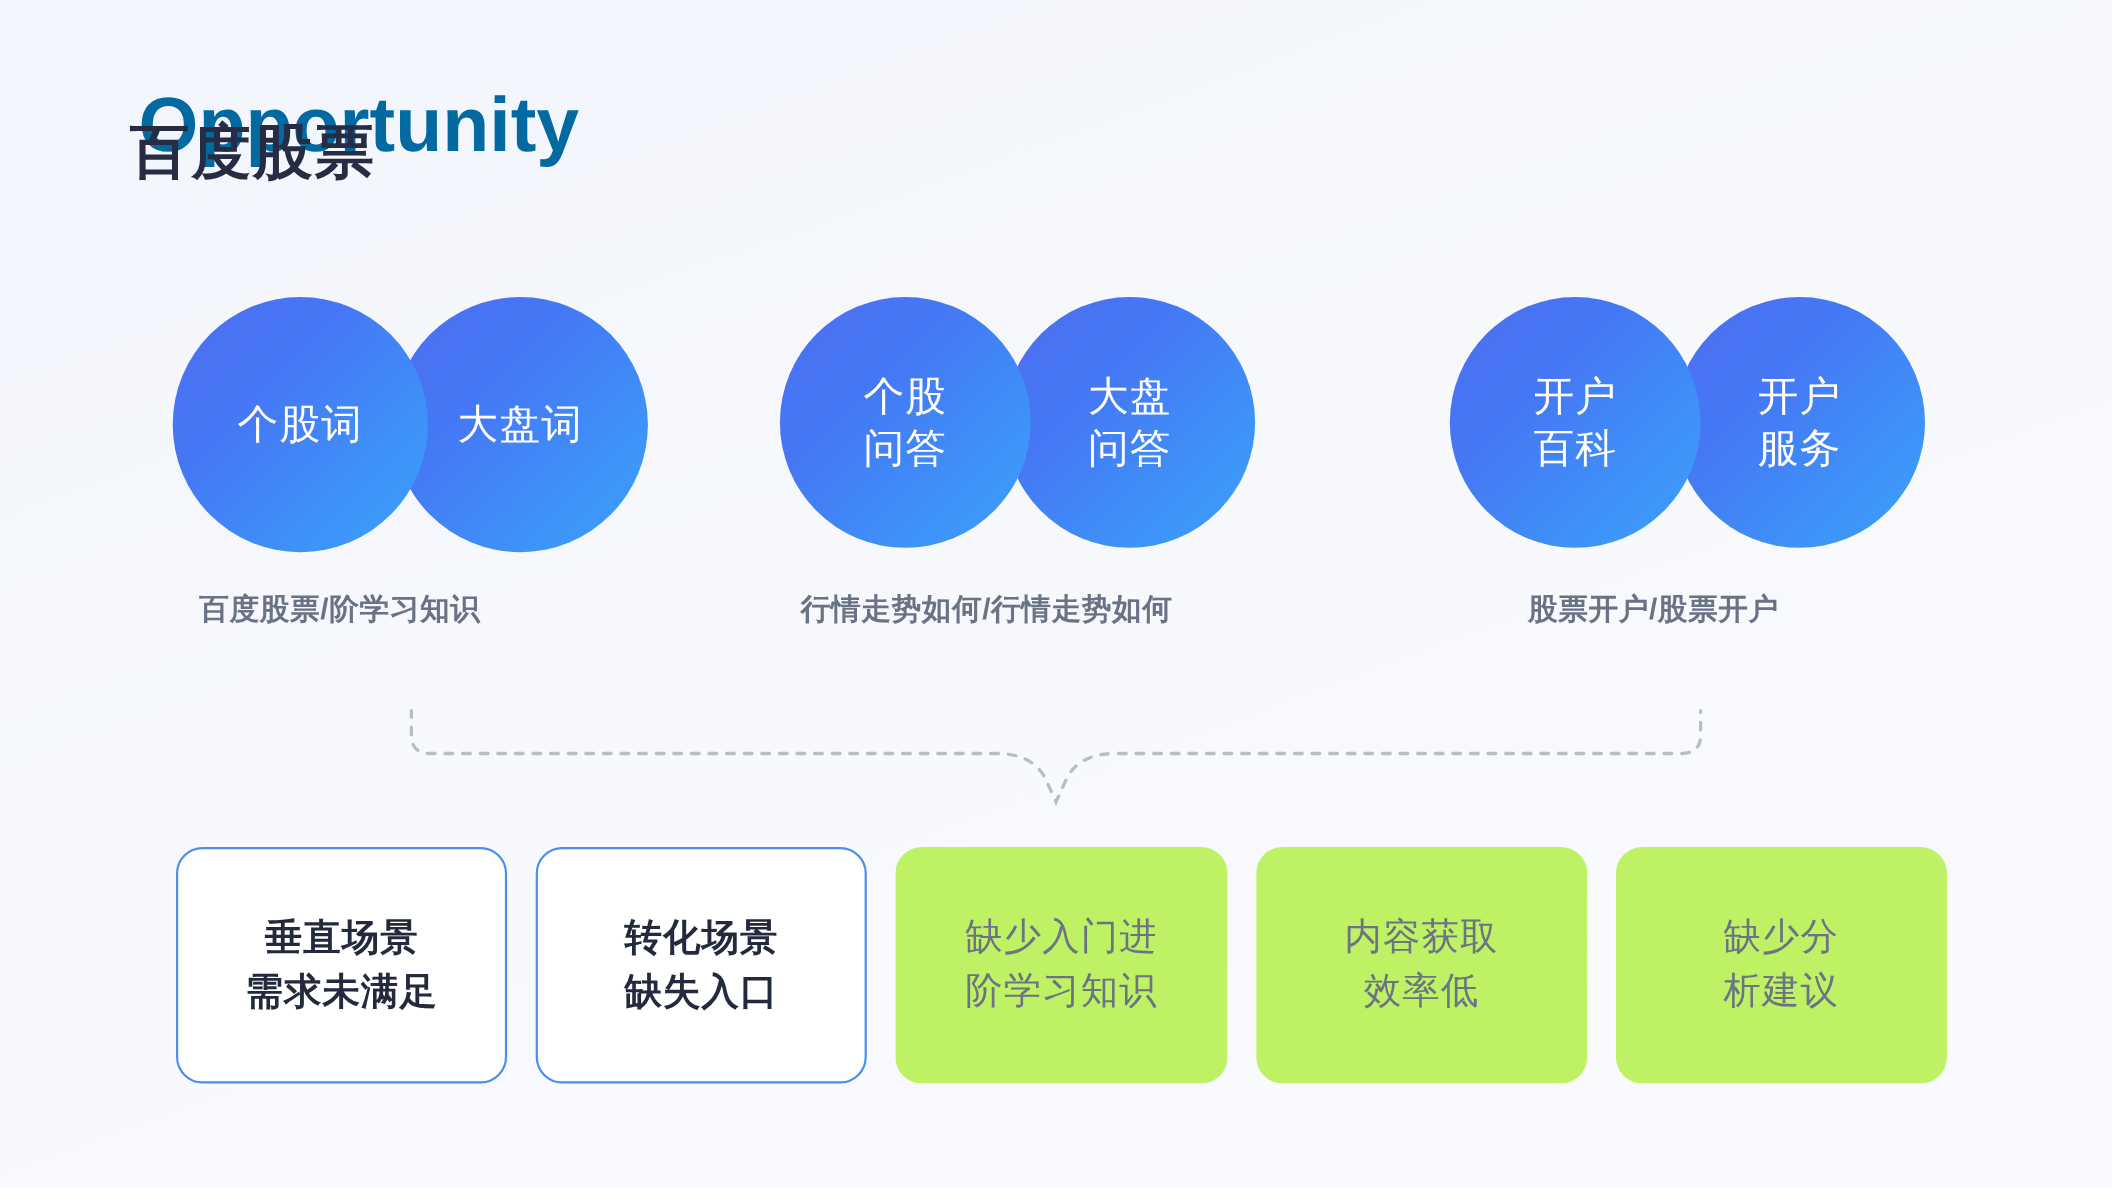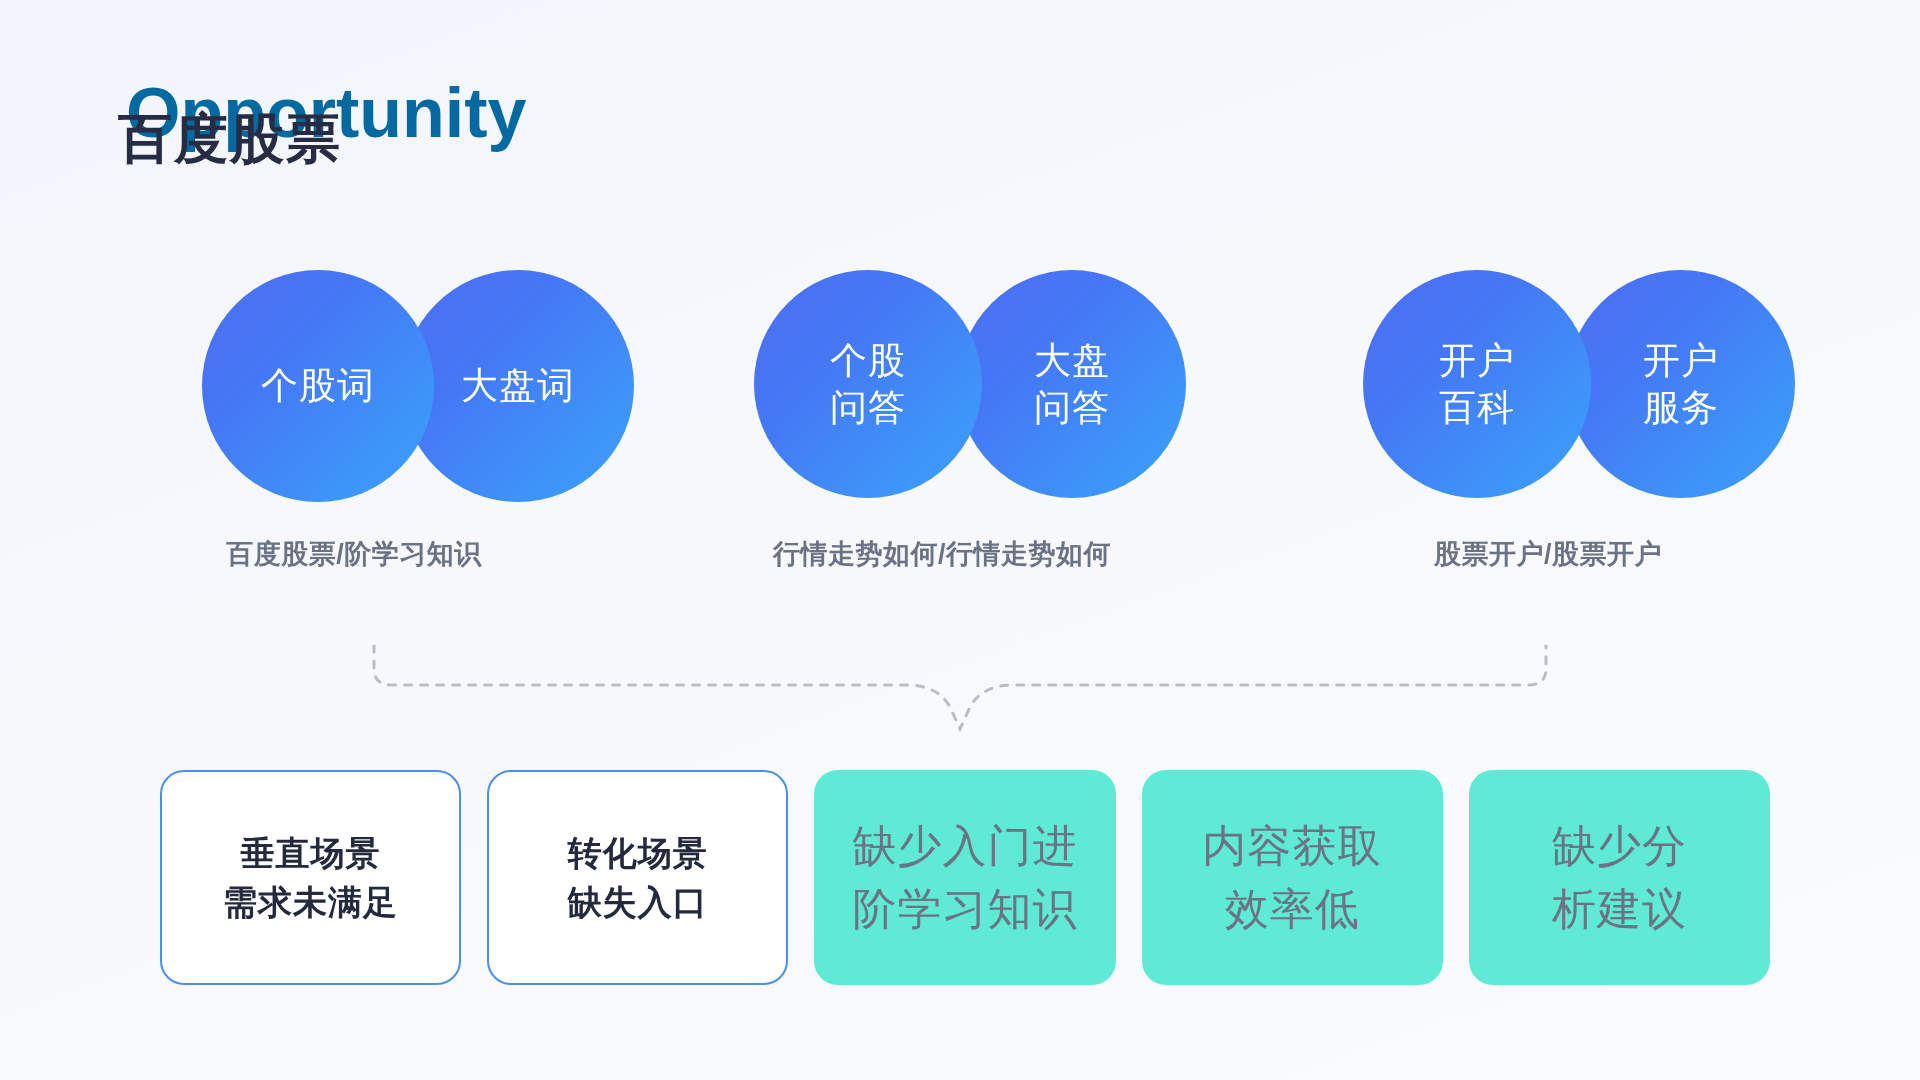--- a/index.html
+++ b/index.html
@@ -52,21 +52,20 @@
     line-height: 1.15;
   }
 
   
   .groups {
     position: absolute;
     left: 0;
     top: 270px;
     width: 1685px;
     height: 330px;
-    margin-left: 45px;
   }
   .group {
     position: absolute;
     top: 0;
     height: 330px;
   }
   .g1 { left: 157px;  width: 460px; }
   .g2 { left: 709px;  width: 460px; }
   .g3 { left: 1318px; width: 460px; }
 
@@ -149,24 +148,25 @@
 
   .card.highlight {
     border: 2px solid #4a8ef0;
     background: #ffffff;
     color: #232a3d;
     font-size: 34px;
     font-weight: bold;
   }
   .card.plain {
     border: 2px solid transparent;
-    background: #5eead4;
+    background: #bef264;
     color: #6b7384;
-    font-size: 44px;
+    font-size: 34px;
     font-weight: normal;
+    font-family: Liberation Serif, serif;
   }
 </style>
 </head>
 <body>
 
 <div class="stage">
 
   <div class="title-block">
     <div class="watermark">Opportunity</div>
     <div class="title-main">百度股票</div>

